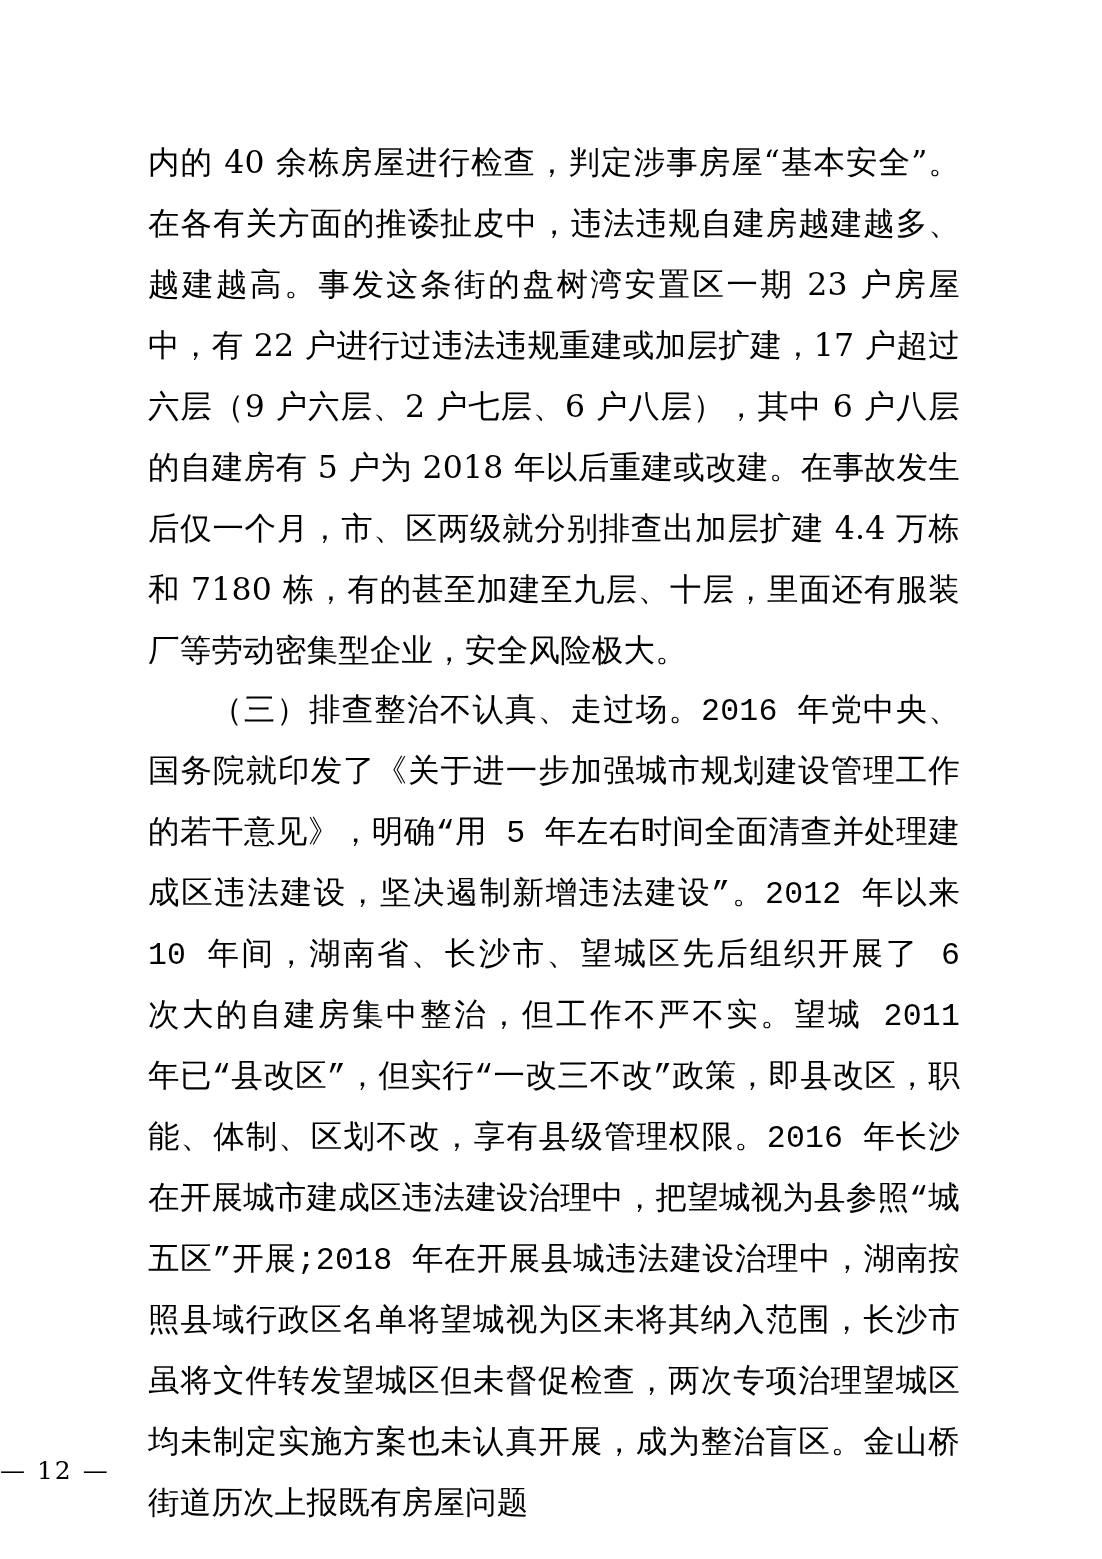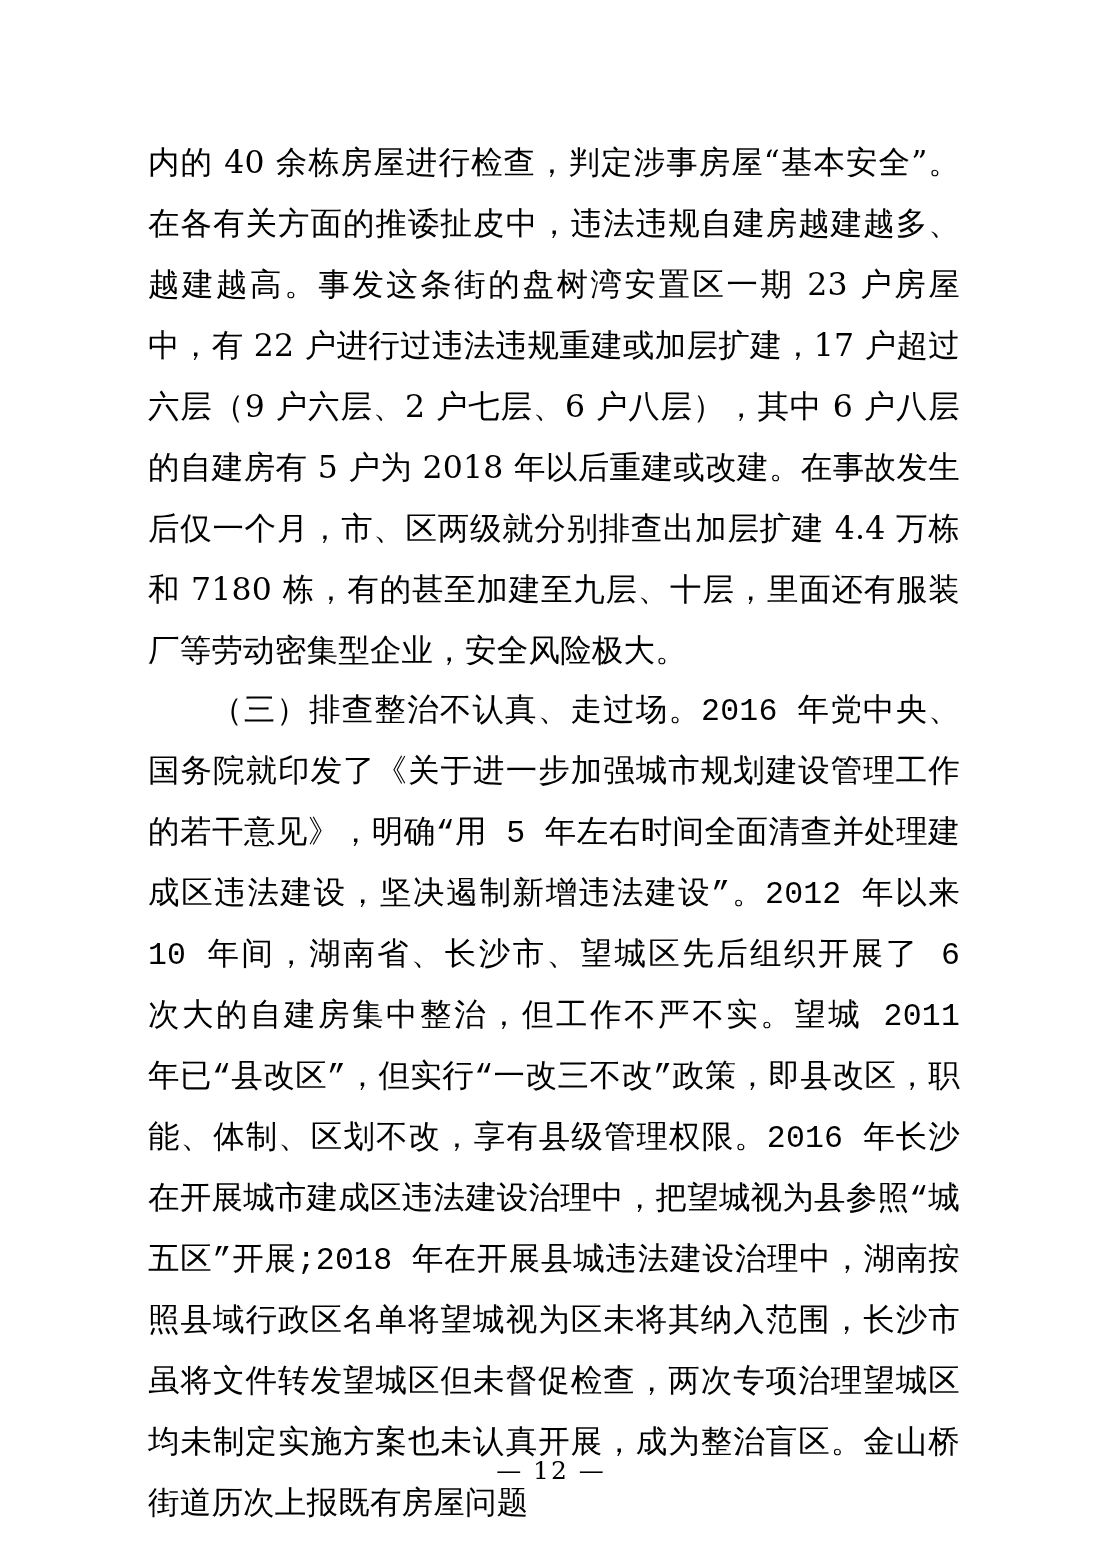--- a/index.html
+++ b/index.html
@@ -41,21 +41,21 @@
   }
   p.indent {
     text-indent: 63px;
     font-family: Liberation Mono, monospace;
   }
   .footer {
     position: absolute;
     left: 0;
     top: 1452px;
     width: 1102px;
-    text-align: center;
+    text-align: left;
     font-size: 25px;
     letter-spacing: 2px;
     font-family: "DejaVu Serif", "Liberation Serif", serif;
   }
 </style>
 </head>
 <body>
 
 <div class="page">
   <div class="content">

